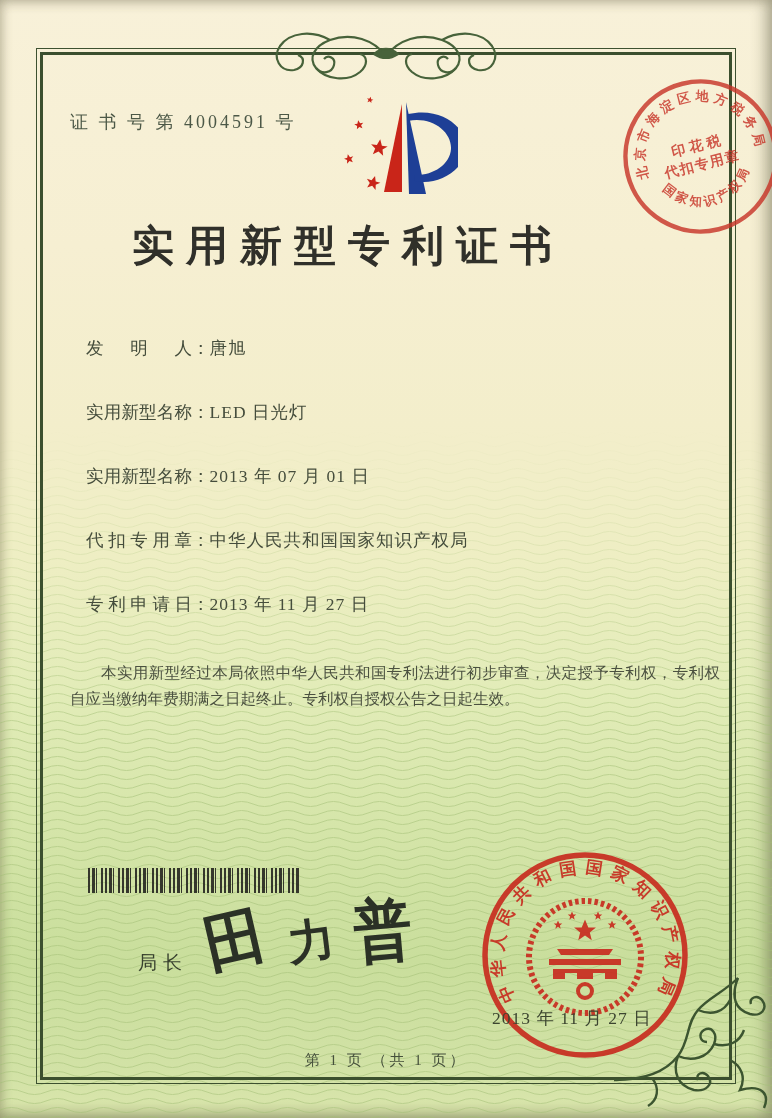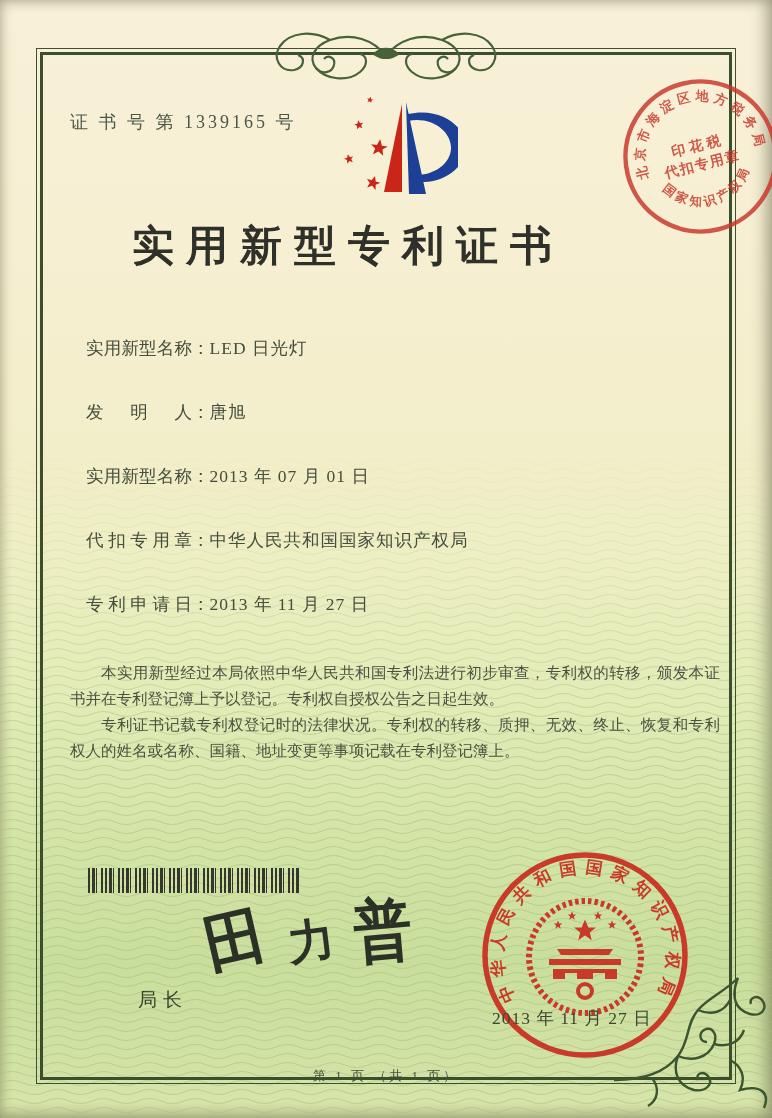--- a/index.html
+++ b/index.html
@@ -30,34 +30,34 @@
   .f-label{display:inline-block; width:106px; text-align:justify; text-align-last:justify;}
   .f-value{letter-spacing:1px;}
   
   #paras{left:70px; top:660px; width:650px; z-index:3; font-size:15.5px; line-height:26px;
     color:#4b5140; text-align:justify;}
   #paras p{margin:0; text-indent:2em;}
   
   #barcode{left:88px; top:868px; width:212px; height:25px; z-index:3; opacity:.88;
     background:repeating-linear-gradient(90deg,#20201c 0 2px,transparent 2px 4px,#20201c 4px 7px,transparent 7px 8px,#20201c 8px 9px,transparent 9px 13px,#20201c 13px 15px,transparent 15px 17px);}
   
-  #signer-title{left:138px; top:950px; font-size:19px; color:#37402e; letter-spacing:6px; z-index:3;margin-top:37px;}
+  #signer-title{left:138px; top:950px; font-size:19px; color:#37402e; letter-spacing:6px; z-index:3;}
   #signature{left:206px; top:896px; font-size:58px; color:#2b3126; z-index:3; letter-spacing:16px;
     transform:rotate(-3deg); font-weight:bold;}
   #signature span{display:inline-block;}
   #signature .s1{transform:rotate(-10deg) scale(1.05,1.1);}
   #signature .s2{transform:rotate(-4deg) translateY(6px) scale(.8);}
   #signature .s3{transform:rotate(-2deg) scale(1,1.15);}
   
   #tax-stamp{left:608px; top:64px; z-index:4; opacity:.82; transform:rotate(-14deg);}
   #main-seal{left:475px; top:845px; z-index:4; opacity:.90;}
   #seal-date{left:492px; top:1006px; width:180px; font-size:17.5px; color:#3c4530; z-index:5; letter-spacing:1px;}
   
-  #footer{left:0; top:1051px; width:772px; text-align:center; font-size:13px; color:#45503b;
-    letter-spacing:3px; z-index:3;margin-top:16px;}
+  #footer{left:0; top:1051px; width:772px; text-align:center; font-size:15px; color:#45503b;
+    letter-spacing:3px; z-index:3;}
   
   #ornament-top{left:256px; top:18px; z-index:2;}
   #ornament-corner{left:612px; top:968px; z-index:2;}
 </style>
 </head>
 <body>
 
 <div id="page">
 
   <svg id="waves" class="abs" width="772" height="688">
@@ -91,21 +91,21 @@
       <path d="M126,10 C118,30 124,42 138,46 C150,49 156,40 150,32 C145,26 137,30 139,36"></path>
       <path d="M86,42 C100,48 112,44 118,32"></path>
       <path d="M66,88 C80,94 96,90 102,76 C106,66 100,58 92,62 C86,66 88,74 95,74"></path>
       <path d="M66,88 C60,104 66,118 82,122 C94,124 102,116 96,108 C91,102 83,106 86,112"></path>
       <path d="M102,76 C116,80 128,74 132,62"></path>
       <path d="M40,110 C48,120 46,132 36,138"></path>
       <path d="M118,92 C130,98 134,110 128,122 C150,116 158,126 152,140"></path>
     </g>
   </svg>
 
-  <div id="cert-no" class="abs">证 书 号 第 1339165 号</div>
+  <div id="cert-no" class="abs">证 书 号 第 4004591 号</div>
 
   <svg id="logo" class="abs" width="140" height="122" viewBox="0 0 140 122">
     <defs>
       <path id="st" d="M0,-10 L2.9,-3.1 L9.5,-3.1 L4.2,1.2 L5.9,8.1 L0,4 L-5.9,8.1 L-4.2,1.2 L-9.5,-3.1 L-2.9,-3.1 Z"></path>
     </defs>
     <g fill="#1e3f96">
       <path d="M88,10 L91,102 L108,102 Z"></path>
       <path d="M90,22 C126,14 150,38 148,57 C146,80 118,94 97,89 L96,83 C114,84 132,73 133,57 C134,40 114,24 90,29 Z"></path>
     </g>
     <g fill="#c92519">
@@ -117,39 +117,38 @@
       <use href="#st" transform="translate(61,56) scale(0.88) rotate(8)"></use>
       <use href="#st" transform="translate(31,67) scale(0.5) rotate(-14)"></use>
       <use href="#st" transform="translate(55,91) scale(0.74) rotate(16)"></use>
     </g>
   </svg>
 
   <div id="title" class="abs">实用新型专利证书</div>
 
   <div id="fields" class="abs">
     <div class="field">
+      <span class="f-label">发明人</span><span>：</span><span class="f-value">唐旭</span>
+    </div>
+    <div class="field">
       <span class="f-label">实用新型名称</span><span>：</span><span class="f-value">LED 日光灯</span>
     </div>
     <div class="field">
-      <span class="f-label">发明人</span><span>：</span><span class="f-value">唐旭</span>
-    </div>
-    <div class="field">
       <span class="f-label">实用新型名称</span><span>：</span><span class="f-value">2013 年 07 月 01 日</span>
     </div>
     <div class="field">
       <span class="f-label">代扣专用章</span><span>：</span><span class="f-value">中华人民共和国国家知识产权局</span>
     </div>
     <div class="field">
       <span class="f-label">专利申请日</span><span>：</span><span class="f-value">2013 年 11 月 27 日</span>
     </div>
   </div>
 
   <div id="paras" class="abs">
-    <p>本实用新型经过本局依照中华人民共和国专利法进行初步审查，专利权的转移，颁发本证书并在专利登记簿上予以登记。专利权自授权公告之日起生效。</p>
-    <p>专利证书记载专利权登记时的法律状况。专利权的转移、质押、无效、终止、恢复和专利权人的姓名或名称、国籍、地址变更等事项记载在专利登记簿上。</p>
+    <p>本实用新型经过本局依照中华人民共和国专利法进行初步审查，决定授予专利权，专利权自应当缴纳年费期满之日起终止。专利权自授权公告之日起生效。</p>
   </div>
 
   <div id="barcode" class="abs"></div>
 
   <div id="signer-title" class="abs">局长</div>
   <div id="signature" class="abs">
     <span class="s1">田</span><span class="s2">力</span><span class="s3">普</span>
   </div>
 
   <svg id="tax-stamp" class="abs" width="185" height="185" viewBox="0 0 185 185">

